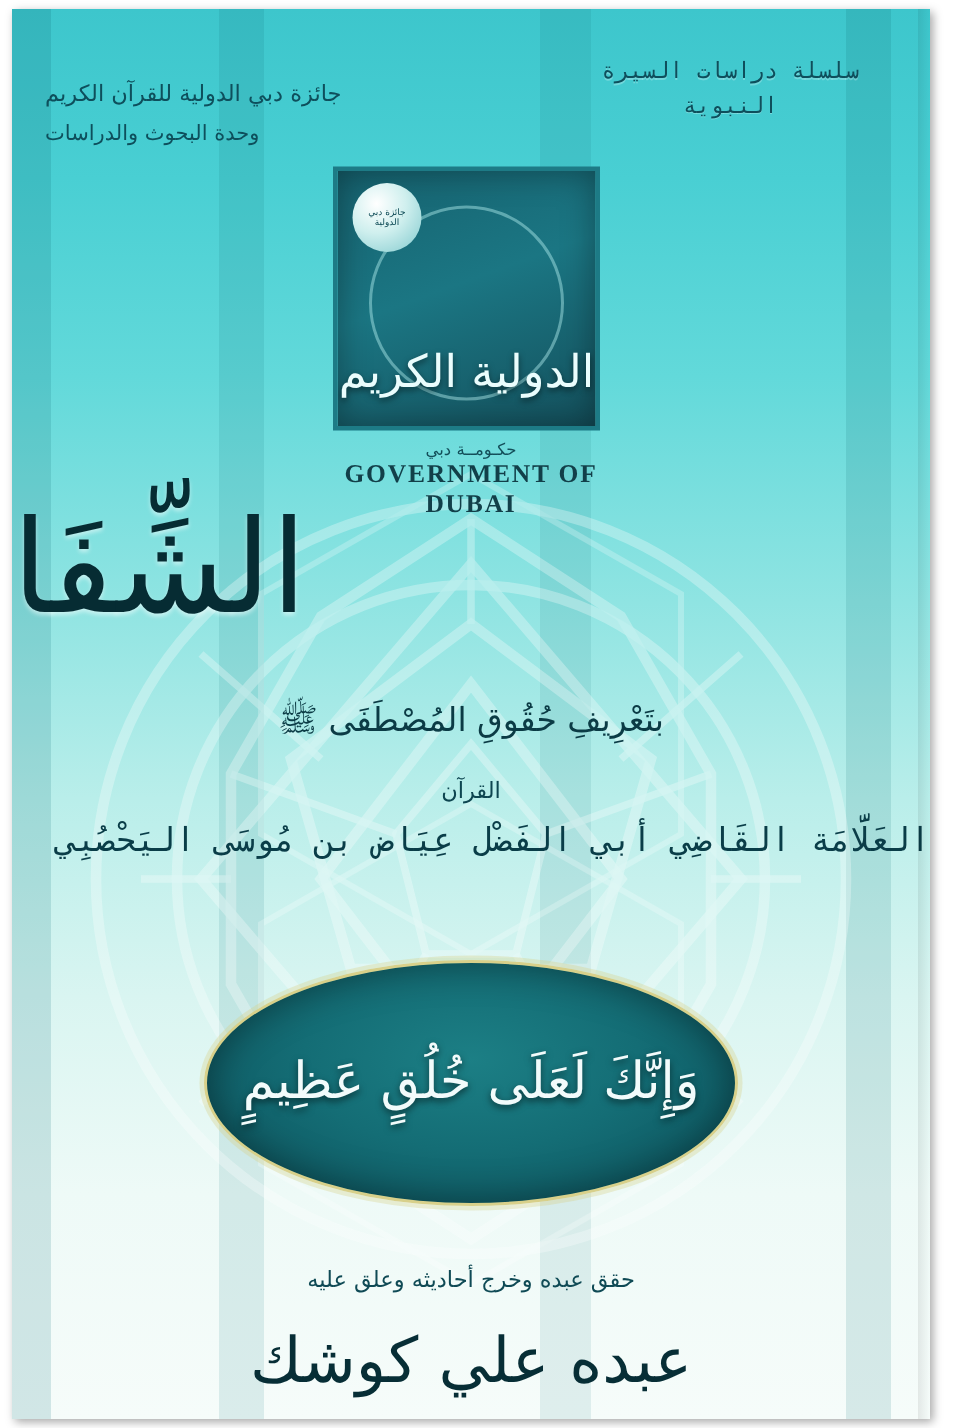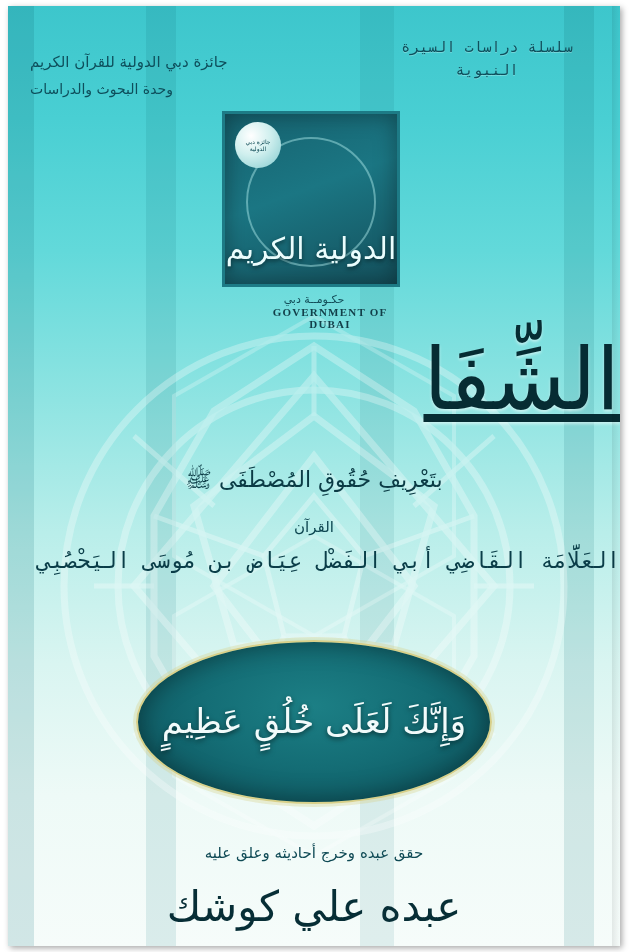--- a/index.html
+++ b/index.html
@@ -151,39 +151,37 @@
     text-shadow: 0 2px 4px rgba(0,0,0,0.5);
   }
   .emblem-caption-ar {
     margin-top: 6px;
     color: #134e59;
     font-size: 11px;
     letter-spacing: 2px;
   }
   .emblem-caption-en {
     color: #123f49;
-    font-size: 11px;
+    font-size: 17px;
     letter-spacing: 1.2px;
     font-family: "Liberation Serif", serif;
     font-weight: bold;
-    margin-left: 32px;
   }
 
   
   .main-title {
     position: absolute;
     left: 0; right: 0;
     top: 330px;
-    text-align: right;
+    text-align: left;
     color: #062c33;
     font-size: 86px;
     line-height: 1;
     font-family: "DejaVu Sans", sans-serif;
     text-shadow: 0 2px 3px rgba(255,255,255,0.5);
-    text-decoration: underline;
   }
   .subtitle {
     position: absolute;
     left: 0; right: 0;
     top: 460px;
     text-align: center;
     color: #0b3b45;
     font-size: 22px;
   }
   .byline-label {

